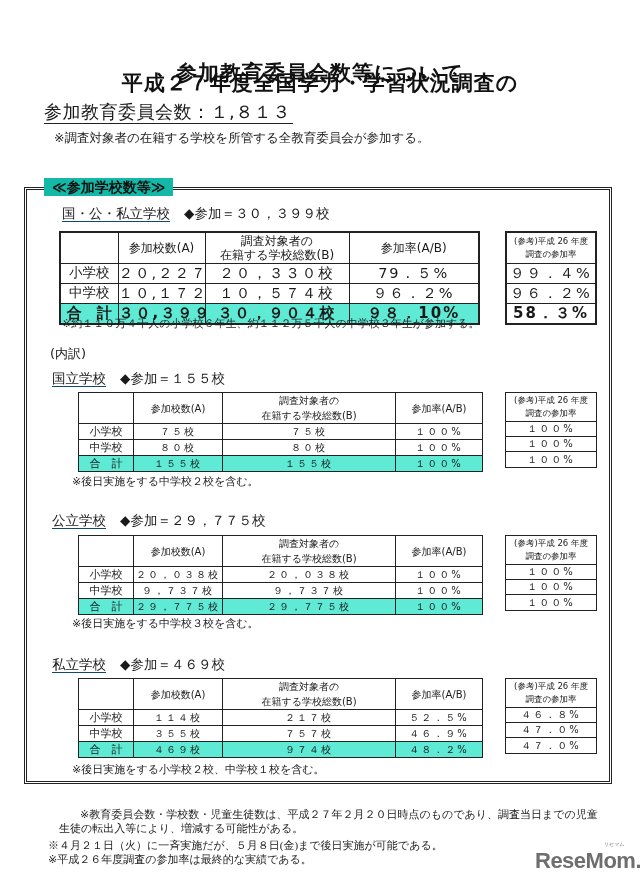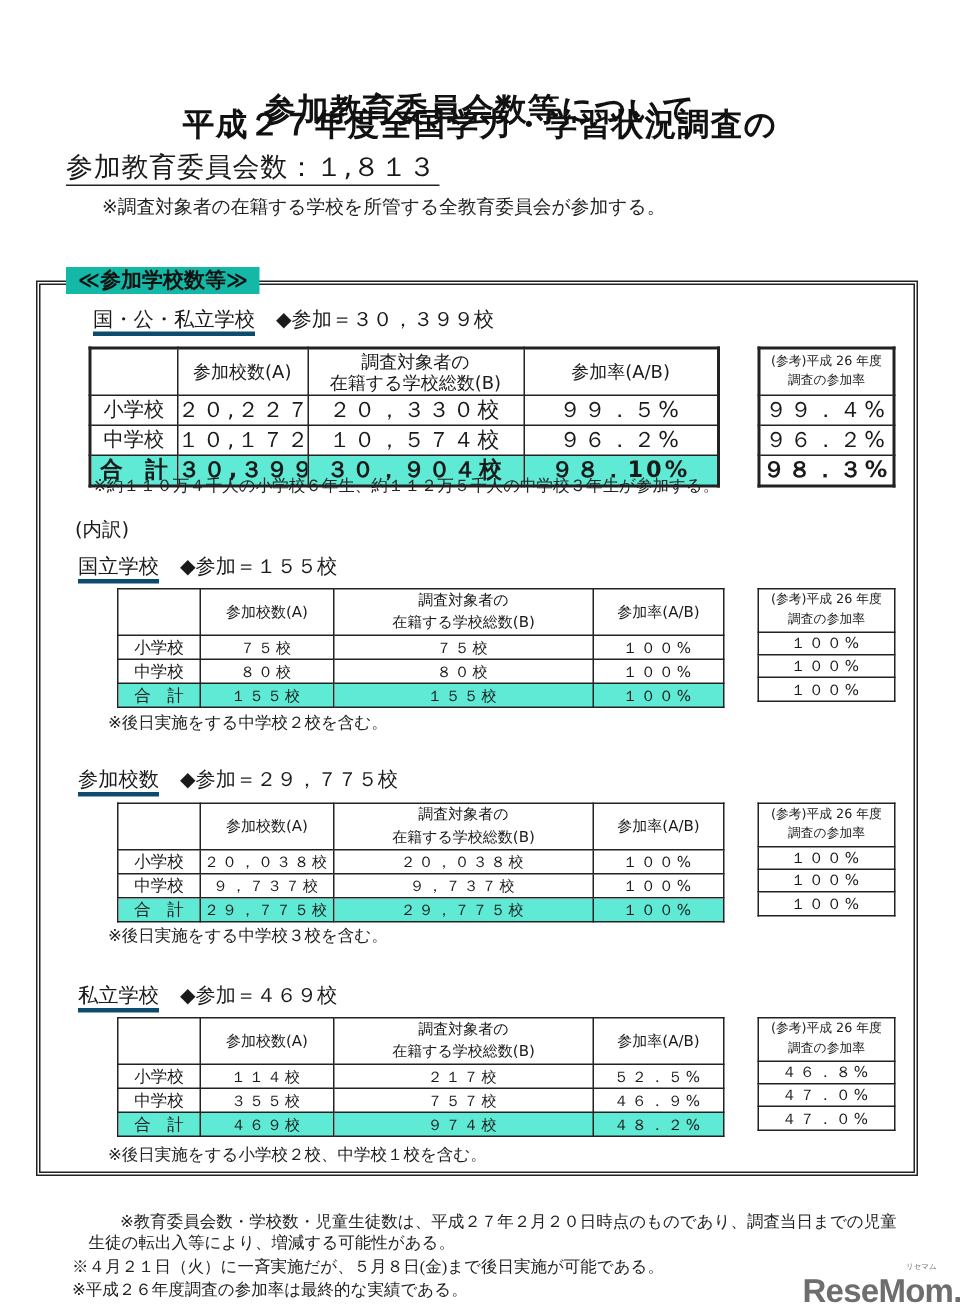--- a/index.html
+++ b/index.html
@@ -5,27 +5,27 @@
   * { box-sizing: border-box; margin: 0; padding: 0; }
   html, body { width: 640px; height: 877px; background: #ffffff; overflow: hidden; }
   body { position: relative; font-family: "DejaVu Sans", "Liberation Sans", sans-serif; color: #1a1a1a; }
   .abs { position: absolute; }
 
   .title { left: 0; width: 640px; text-align: center; font-weight: bold; font-size: 21px; line-height: 26px; color: #111; letter-spacing: 1px; }
   .title1 { top: 34px; margin-top: 36px; }
   .title2 { top: 60px; }
 
   .count-head { left: 44px; top: 101px; font-size: 18px; line-height: 22px; border-bottom: 1.5px solid #222; padding-right: 2px; letter-spacing: 0.5px; }
-  .count-note { left: 54px; top: 130px; font-size: 12.5px; line-height: 16px; color: #222; margin-left: 14px; }
+  .count-note { left: 54px; top: 130px; font-size: 12.5px; line-height: 16px; color: #222; }
 
   .box { left: 24px; top: 187px; width: 588px; height: 597px; border: 3px double #222; }
   .box-title { left: 44px; top: 178px; background: #14b8a6; padding: 0 8px; font-size: 14px; font-weight: bold; line-height: 18px; color: #111; }
 
   .sec-head { font-size: 13.5px; line-height: 17px; }
-  .sec-head .ul { border-bottom: 3px solid #0c4a6e; }
+  .sec-head .ul { border-bottom: 1px solid #0c4a6e; }
   .sec-head .gap { display: inline-block; width: 14px; }
 
   table.grid { position: absolute; border-collapse: collapse; table-layout: fixed; }
   table.grid td { border: 1px solid #222; text-align: center; vertical-align: middle; padding: 0; white-space: nowrap; overflow: hidden; }
   table.grid tr.total td { background: #5eead4; }
   table.grid tr.total td.ref { background: #fff; }
   table.outer-thick { border: 2px solid #222; }
 
   .main td { font-size: 14.5px; letter-spacing: 2px; }
   .main td.rowlabel { font-size: 13.5px; letter-spacing: 0; }
@@ -74,21 +74,21 @@
     <td>
           <div>調査対象者の</div>
           <div>在籍する学校総数(B)</div>
         </td>
     <td>参加率(A/B)</td>
   </tr>
   <tr style="height:17px">
     <td class="rowlabel">小学校</td>
     <td>２０,２２７校</td>
     <td>２０，３３０校</td>
-    <td>９９．５%</td>
+    <td>79．５%</td>
   </tr>
   <tr style="height:16px">
     <td class="rowlabel">中学校</td>
     <td>１０,１７２校</td>
     <td>１０，５７４校</td>
     <td>９６．２%</td>
   </tr>
   <tr class="total" style="height:18px">
     <td class="rowlabel">合　計</td>
     <td>３０,３９９校</td>
@@ -106,21 +106,21 @@
           <div>調査の参加率</div>
         </td>
   </tr>
   <tr style="height:17px">
         <td>９９．４%</td>
       </tr>
   <tr style="height:16px">
         <td>９６．２%</td>
       </tr>
   <tr class="total" style="height:18px">
-        <td class="ref" style="font-weight:bold">９８．３%</td>
+        <td class="ref" style="font-weight:bold">58．３%</td>
       </tr>
 </tbody>
   </table>
 
 <div class="abs note" style="left:62px; top:317px;">※約１１０万４千人の小学校６年生、約１１２万５千人の中学校３年生が参加する。</div>
 
 <div class="abs sec-head" style="left:50px; top:345px; font-size:13px;">(内訳)</div>
 
 <div class="abs sec-head" style="left:52px; top:370px;">
   <span class="ul">国立学校</span><span class="gap"></span><span>◆参加＝１５５校</span>
@@ -180,21 +180,21 @@
       </tr>
   <tr class="total" style="height:16px">
         <td class="ref">１００%</td>
       </tr>
 </tbody>
   </table>
 
 <div class="abs note" style="left:72px; top:475px;">※後日実施をする中学校２校を含む。</div>
 
 <div class="abs sec-head" style="left:52px; top:512px;">
-  <span class="ul">参加校数</span><span class="gap"></span><span>◆参加＝２９，７７５校</span>
+  <span class="ul">公立学校</span><span class="gap"></span><span>◆参加＝２９，７７５校</span>
 </div>
 
 <table class="grid sub" style="left:78px; top:535px; width:404px;">
   <colgroup>
       <col style="width:55px">
       <col style="width:89px">
       <col style="width:173px">
       <col style="width:87px">
     </colgroup>
   <tbody>

